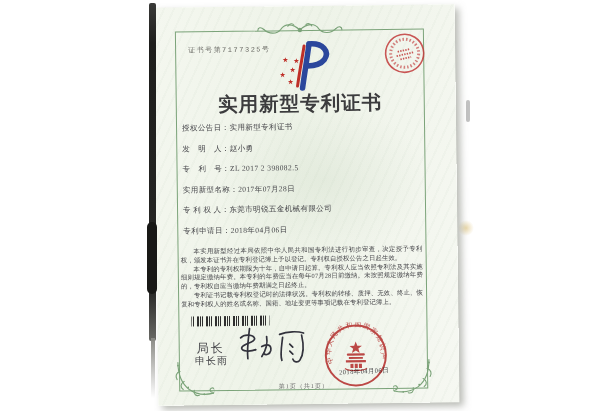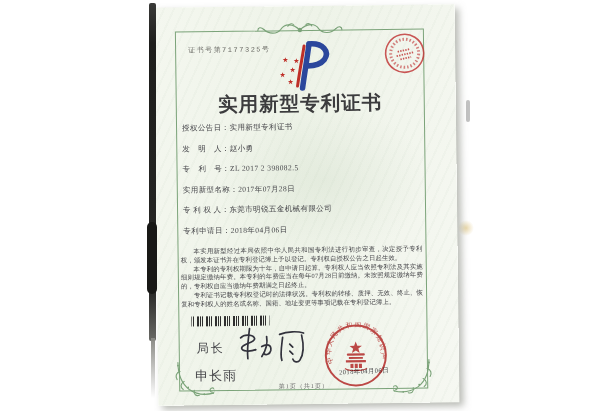--- a/index.html
+++ b/index.html
@@ -41,21 +41,21 @@
   .title{position:absolute;left:21px;top:84px;width:249px;text-align:center;font-size:19.5px;
     font-weight:700;letter-spacing:1px;color:var(--ink-title,#3c3c3e);}
   .fields{position:absolute;left:27px;top:117px;width:240px;}
   .field-row{font-size:7.5px;line-height:8px;margin-bottom:12.5px;color:var(--ink-body,#46464a);letter-spacing:.4px;white-space:nowrap;}
   .body-text{position:absolute;left:24px;top:240px;width:242px;}
   .body-text p{margin:0;font-size:6.4px;line-height:8.8px;color:var(--ink-body,#4a4a4e);
     text-align:justify;text-indent:2em;letter-spacing:.1px;}
   .barcode{position:absolute;left:34px;top:309px;width:78px;height:10px;
     background:repeating-linear-gradient(90deg,#2f2f2f 0 1px,transparent 1px 2px,#2f2f2f 2px 3px,transparent 3px 6px,#2f2f2f 6px 8px,transparent 8px 9px);}
   .signer-title{position:absolute;left:39px;top:333px;font-size:12px;color:#46464a;letter-spacing:2px;}
-  .signer-name{position:absolute;left:37px;top:360px;font-size:13px;color:#46464a;letter-spacing:1px;}
+  .signer-name{position:absolute;left:37px;top:347px;font-size:10px;color:#46464a;letter-spacing:1px;}
   .signature{position:absolute;left:76px;top:318px;}
   .signature path{fill:none;stroke:#32323c;stroke-width:1.7;stroke-linecap:round;}
   
   .seal{position:absolute;left:165px;top:317px;opacity:.92;mix-blend-mode:multiply;}
   .seal-ring{fill:none;stroke:var(--seal-red,#c23b3b);stroke-width:2;}
   .seal-text{fill:var(--seal-red,#c23b3b);font-size:6.8px;letter-spacing:1.4px;font-family:"Liberation Sans",sans-serif;}
   .emblem{fill:var(--seal-red,#c23b3b);}
   .emblem-line{stroke:var(--seal-red,#c23b3b);fill:none;stroke-width:1.1;}
   .seal-date{position:absolute;left:168px;top:362px;width:76px;text-align:center;font-size:6.5px;
     color:#3f3f42;letter-spacing:.4px;transform:rotate(-2deg);}

